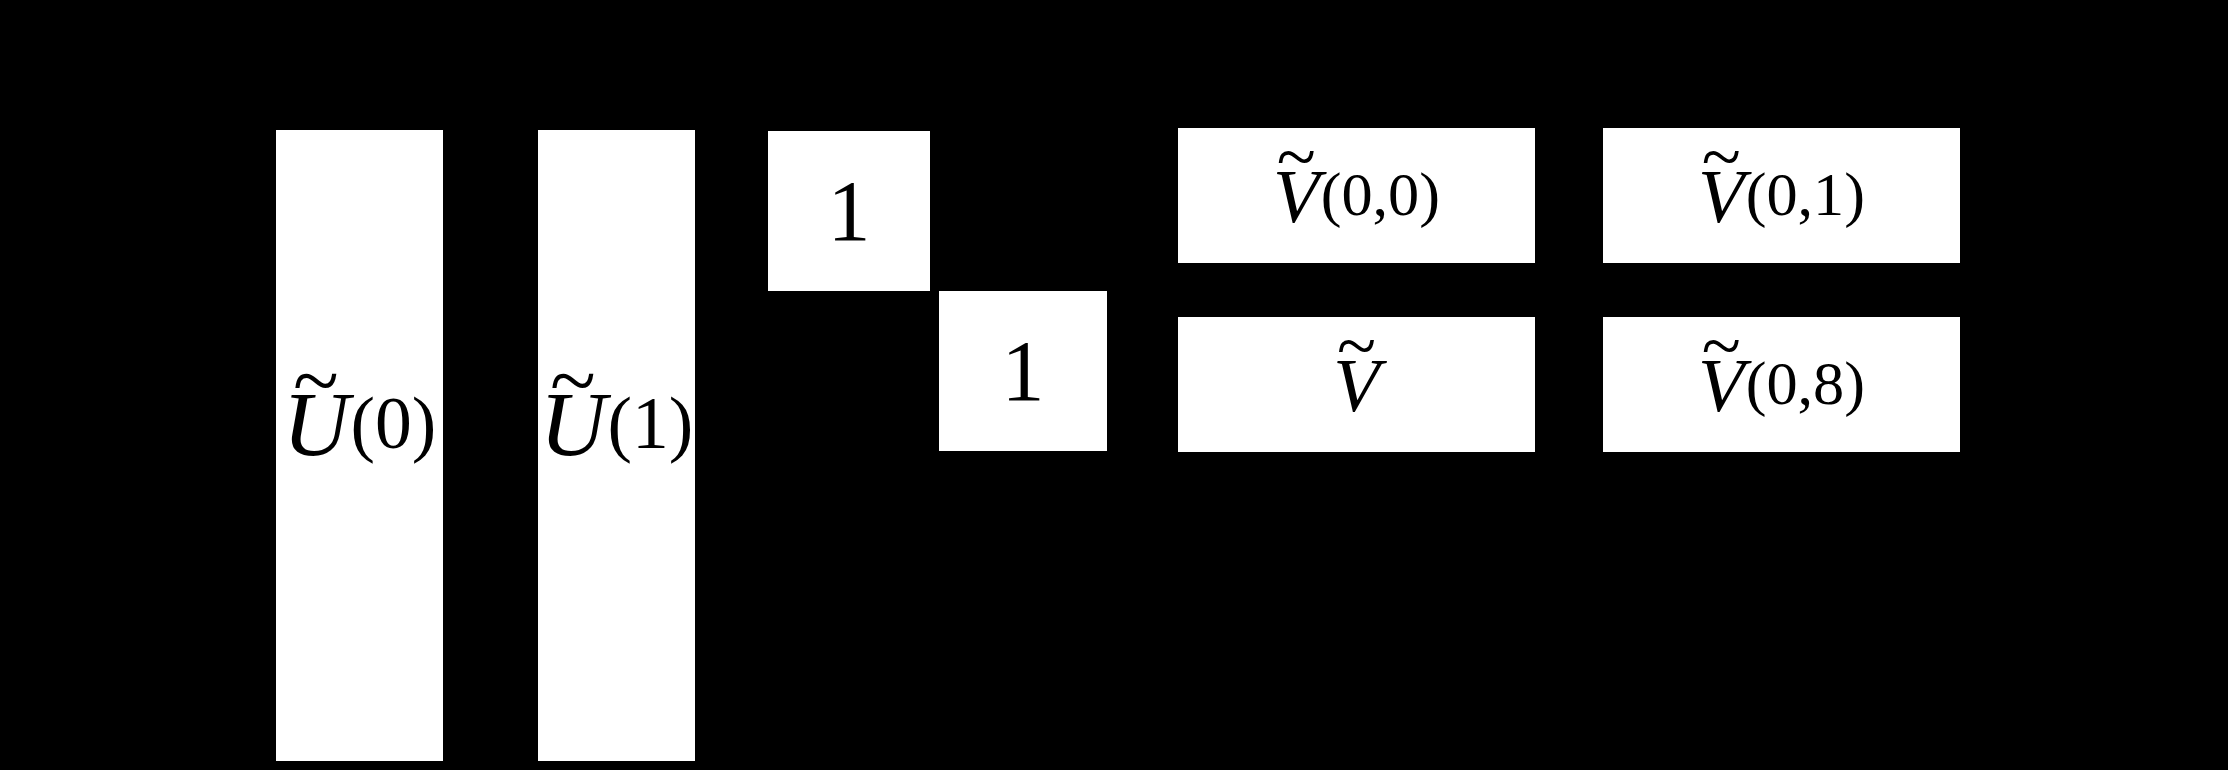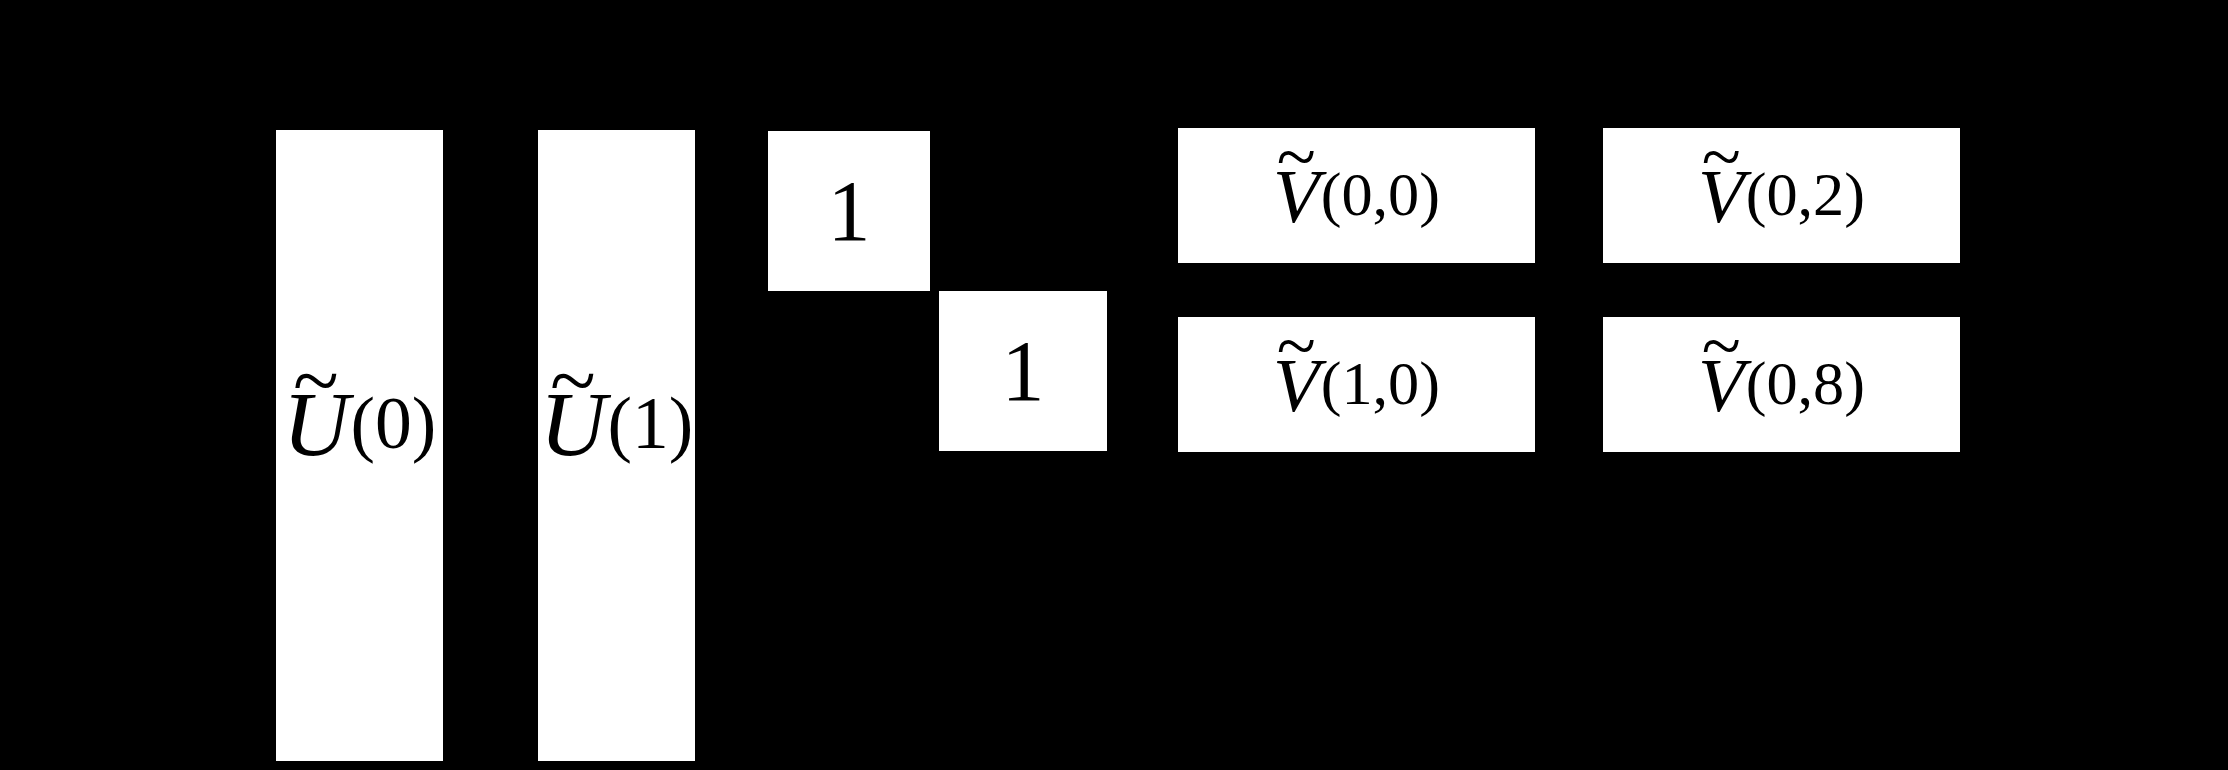--- a/index.html
+++ b/index.html
@@ -135,31 +135,30 @@
         <span class="sup">(0,0)</span>
     </span>
   </div>
 
   <div class="block v-box" id="v01">
     <span class="mathlabel">
       <span class="base">
         <span class="tilde">~</span>
         <span>V</span>
       </span>
-        <span class="sup">(0,2)</span>
+        <span class="sup">(0,1)</span>
     </span>
   </div>
 
   <div class="block v-box" id="v10">
     <span class="mathlabel">
       <span class="base">
         <span class="tilde">~</span>
         <span>V</span>
       </span>
-        <span class="sup">(1,0)</span>
     </span>
   </div>
 
   <div class="block v-box" id="v11">
     <span class="mathlabel">
       <span class="base">
         <span class="tilde">~</span>
         <span>V</span>
       </span>
         <span class="sup">(0,8)</span>

